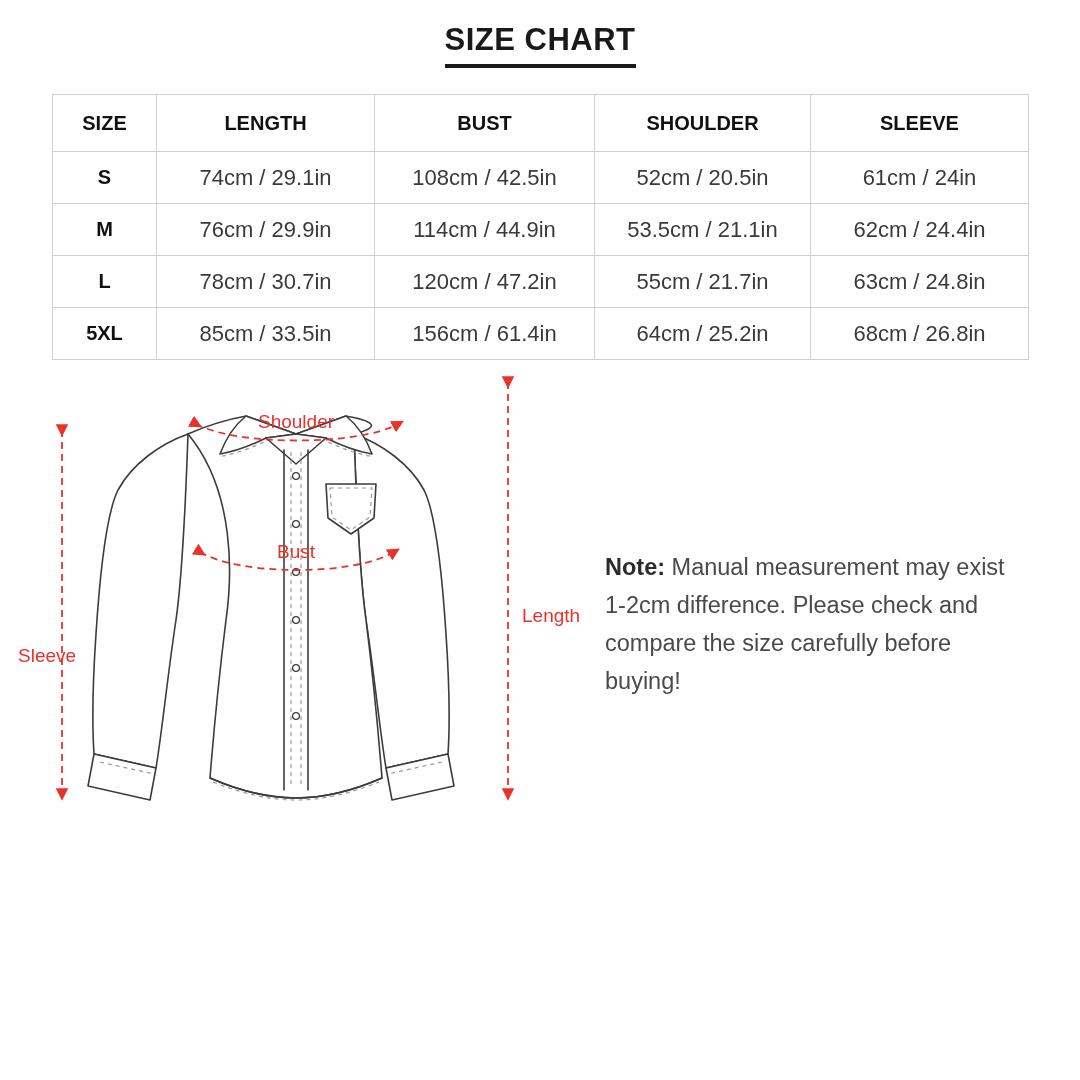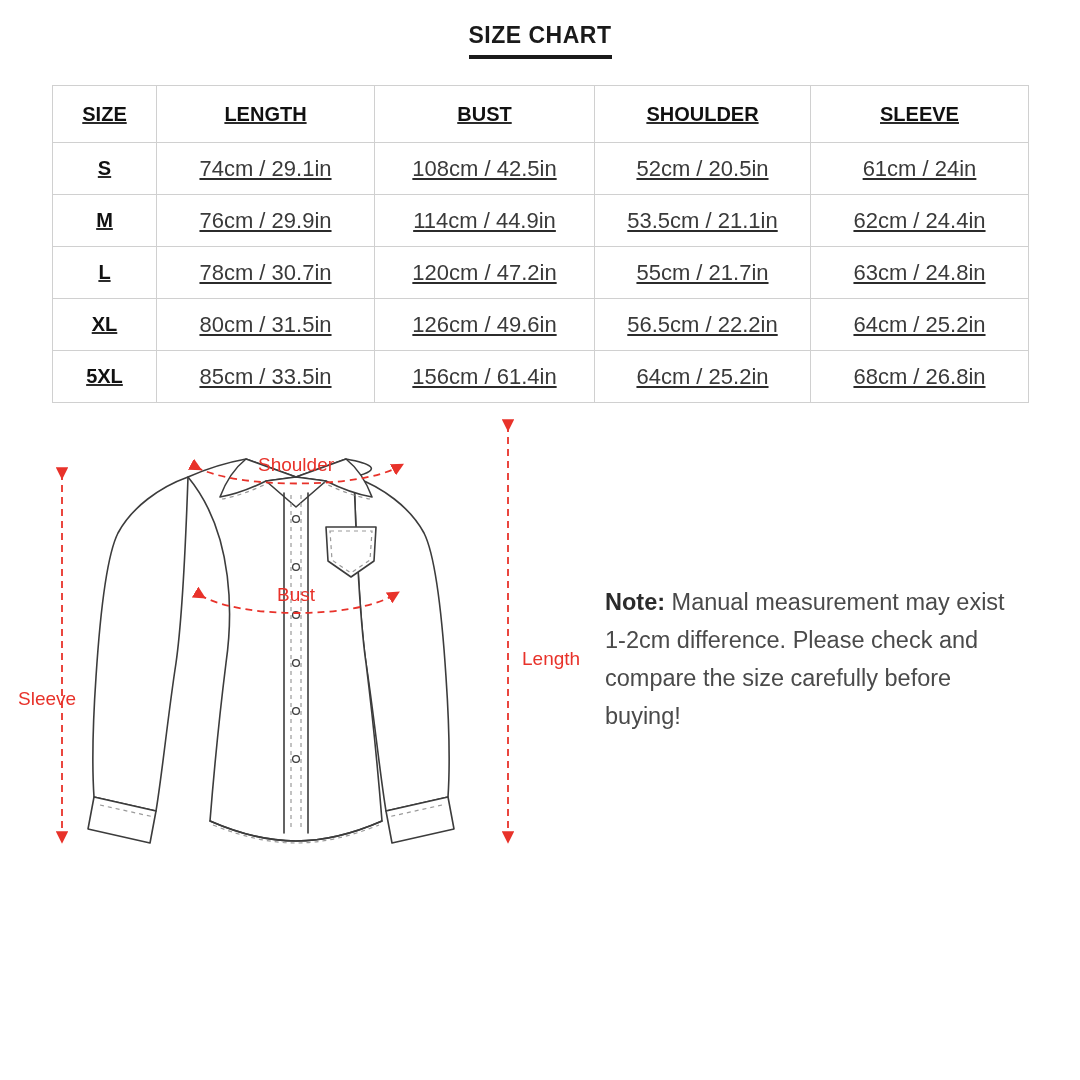--- a/index.html
+++ b/index.html
@@ -16,32 +16,31 @@
     position: relative;
   }
 
   
   .title-wrap {
     text-align: center;
     padding-top: 22px;
   }
   .title {
     display: inline-block;
-    font-size: 23px;
+    font-size: 31px;
     font-weight: bold;
     letter-spacing: 0.5px;
     color: #1a1a1a;
     padding-bottom: 6px;
     border-bottom: 4px solid #1a1a1a;
   }
 
   
   .table-wrap {
     margin: 26px 52px 0 52px;
-    text-decoration: underline;
   }
   table.size-table {
     width: 976px;
     border-collapse: collapse;
     table-layout: fixed;
   }
   table.size-table th,
   table.size-table td {
     border: 1px solid #d0d0d0;
     height: 49px;
@@ -81,21 +80,21 @@
     top: 0;
     width: 570px;
     height: 470px;
   }
   .shirt-area svg { display: block; }
 
   
   .note {
     position: absolute;
     left: 605px;
-    top: 168px;
+    top: 176px;
     width: 425px;
     font-size: 23.5px;
     line-height: 1.62;
     color: #4a4a4a;
   }
   .note b {
     color: #2b2b2b;
     font-weight: bold;
   }
 </style>
@@ -140,27 +139,20 @@
         <td>62cm / 24.4in</td>
       </tr>
       <tr>
         <td class="size-cell">L</td>
         <td>78cm / 30.7in</td>
         <td>120cm / 47.2in</td>
         <td>55cm / 21.7in</td>
         <td>63cm / 24.8in</td>
       </tr>
       <tr>
-        <td class="size-cell">XL</td>
-        <td>80cm / 31.5in</td>
-        <td>126cm / 49.6in</td>
-        <td>56.5cm / 22.2in</td>
-        <td>64cm / 25.2in</td>
-      </tr>
-      <tr>
         <td class="size-cell">5XL</td>
         <td>85cm / 33.5in</td>
         <td>156cm / 61.4in</td>
         <td>64cm / 25.2in</td>
         <td>68cm / 26.8in</td>
       </tr>
     </tbody>
   </table>
 </div>
 

